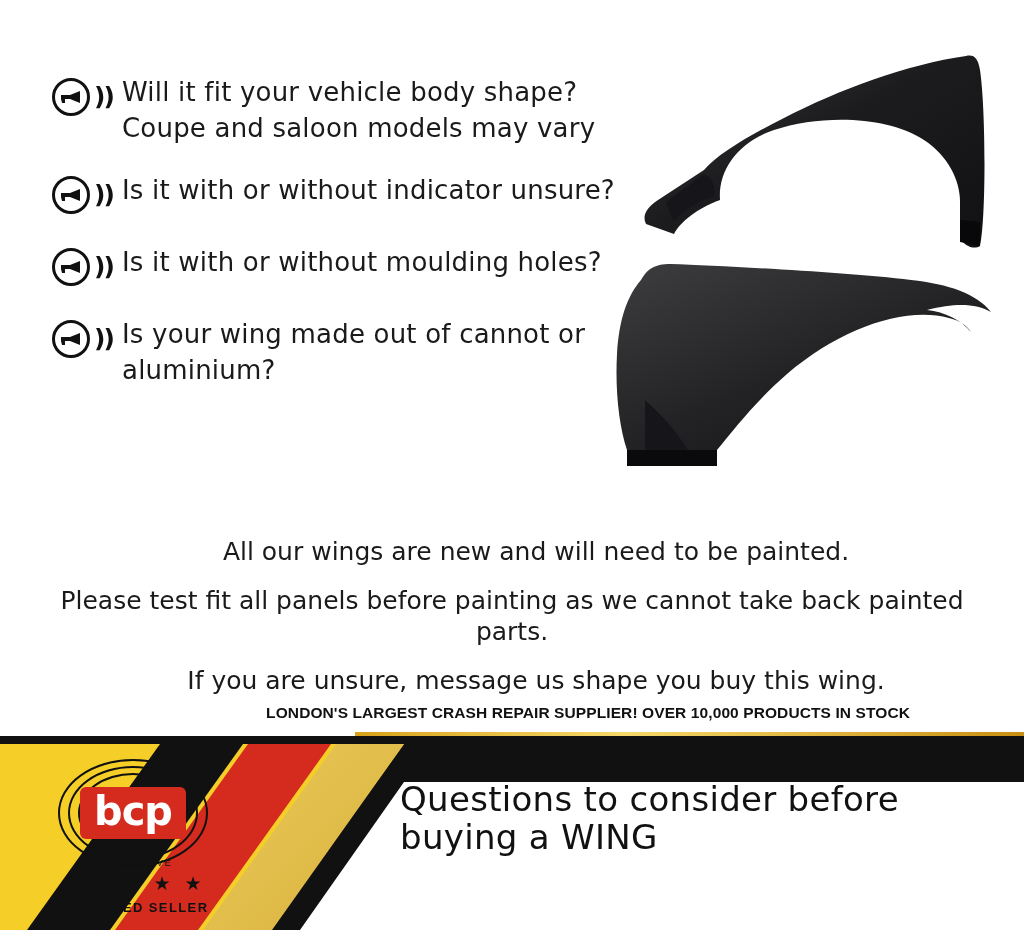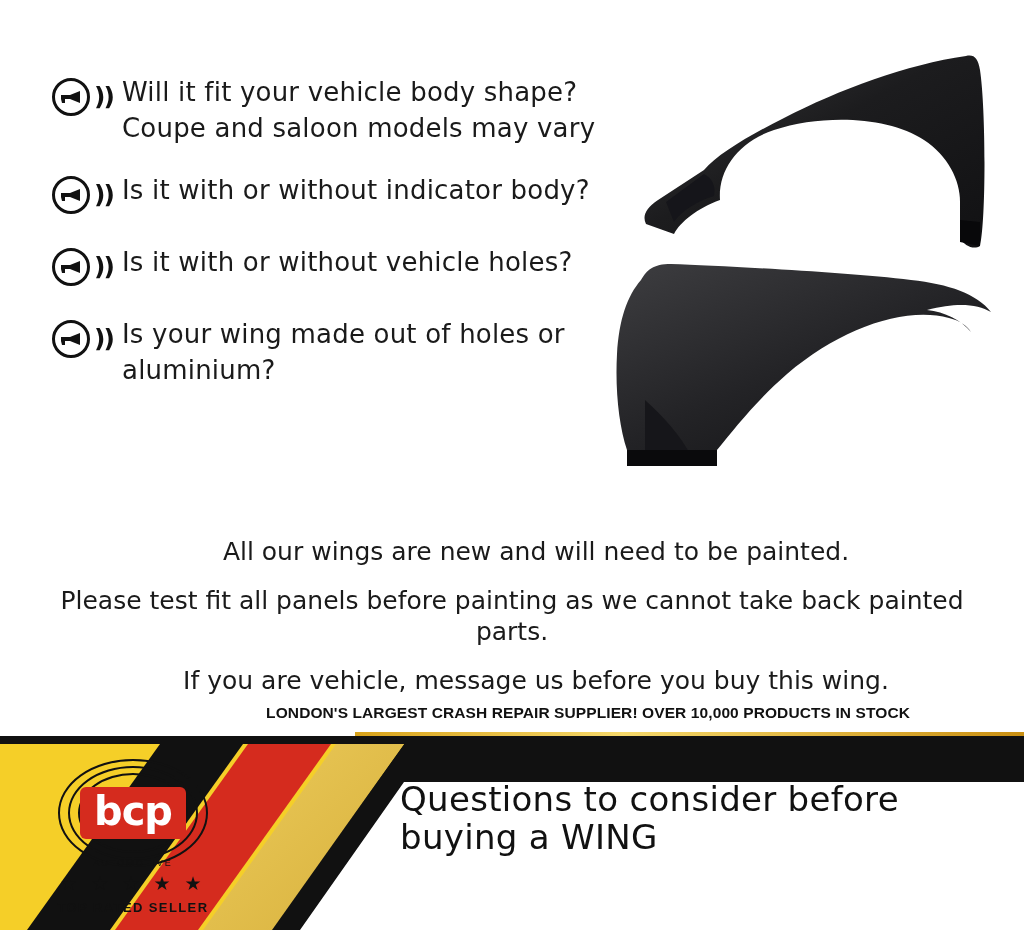--- a/index.html
+++ b/index.html
@@ -287,45 +287,45 @@
 
   <div class="q-row">
     <div class="q-icon">
       <span class="horn">
         <svg width="22" height="14" viewBox="0 0 22 14">
           <path d="M1 5 L10 5 L20 1 L20 13 L10 9 L5 9 L5 13 L2 13 L1 9 Z" fill="#111"></path>
         </svg>
       </span>
       <span class="wave">))</span>
     </div>
-    <div class="q-text">Is it with or without indicator body?</div>
+    <div class="q-text">Is it with or without indicator unsure?</div>
   </div>
 
   <div class="q-row">
     <div class="q-icon">
       <span class="horn">
         <svg width="22" height="14" viewBox="0 0 22 14">
           <path d="M1 5 L10 5 L20 1 L20 13 L10 9 L5 9 L5 13 L2 13 L1 9 Z" fill="#111"></path>
         </svg>
       </span>
       <span class="wave">))</span>
     </div>
-    <div class="q-text">Is it with or without vehicle holes?</div>
+    <div class="q-text">Is it with or without moulding holes?</div>
   </div>
 
   <div class="q-row">
     <div class="q-icon">
       <span class="horn">
         <svg width="22" height="14" viewBox="0 0 22 14">
           <path d="M1 5 L10 5 L20 1 L20 13 L10 9 L5 9 L5 13 L2 13 L1 9 Z" fill="#111"></path>
         </svg>
       </span>
       <span class="wave">))</span>
     </div>
-    <div class="q-text">Is your wing made out of holes or aluminium?</div>
+    <div class="q-text">Is your wing made out of cannot or aluminium?</div>
   </div>
 
 </div>
 
 <svg class="fender-top" viewBox="0 0 380 210">
   <defs>
     <linearGradient id="gtop" x1="0" y1="0" x2="1" y2="1">
       <stop offset="0%" stop-color="#3a3a3c"></stop>
       <stop offset="45%" stop-color="#1c1c1e"></stop>
       <stop offset="100%" stop-color="#111113"></stop>
@@ -345,21 +345,21 @@
     </linearGradient>
   </defs>
   <path d="M36 30 C22 46 14 70 12 104 C10 140 14 176 22 200 L22 216 L40 216 L40 206 L86 206 L86 216 L112 216 L112 200 C130 178 152 150 182 124 C236 78 300 56 344 68 C356 71 362 76 366 82 C356 70 340 62 322 60 C352 52 372 54 386 62 C372 44 344 34 306 30 C240 22 120 16 66 14 C48 14 42 20 36 30 Z" fill="url(#gbot)"></path>
   <path d="M40 150 C58 166 76 186 86 206 L40 206 Z" fill="#16161a"></path>
   <path d="M22 200 L112 200 L112 216 L22 216 Z" fill="#0a0a0c"></path>
 </svg>
 
 <div class="notes">
   <div class="note">All our wings are new and will need to be painted.</div>
   <div class="note wide">Please test fit all panels before painting as we cannot take back painted parts.</div>
-  <div class="note">If you are vehicle, message us before you buy this wing.</div>
+  <div class="note">If you are unsure, message us shape you buy this wing.</div>
 </div>
 
 <div class="tagline-wrap">
   <div class="tagline">LONDON'S LARGEST CRASH REPAIR SUPPLIER! OVER 10,000 PRODUCTS IN STOCK</div>
   <div class="gold-rule"></div>
 </div>
 
 <div class="footer">
   <div class="footer-white"></div>
   <div class="footer-black"></div>

